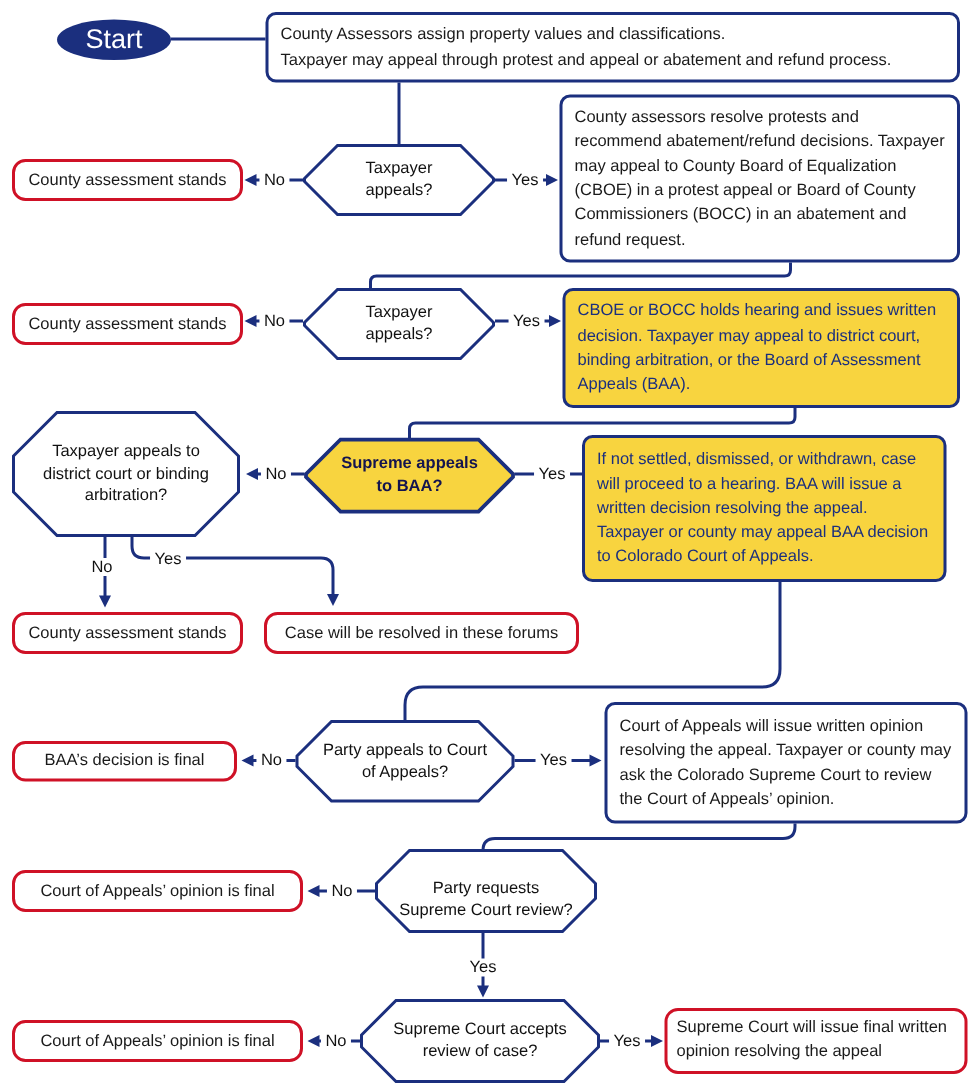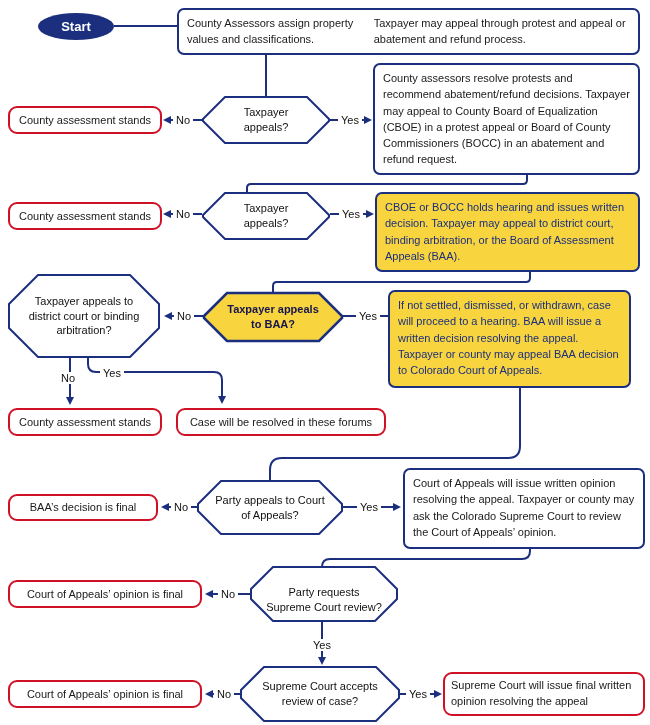--- a/index.html
+++ b/index.html
@@ -1,28 +1,28 @@
 <!DOCTYPE html>
 <html><head>
 <meta charset="utf-8">
 <style>
   html,body{margin:0;padding:0;background:#fff;}
   #stage{position:relative;width:650px;height:725px;background:#fff;overflow:hidden;
          font-family:"Liberation Sans",sans-serif;font-size:11px;color:#111;}
   .connectors{position:absolute;left:0;top:0;z-index:0;}
   .node{position:absolute;box-sizing:border-box;z-index:1;}
   .pbox{border:2px solid #1b2f7e;border-radius:7px;background:#fff;
-        padding:5px 8px;line-height:1.48;color:#1a1a1a;display:flex;flex-direction:row;justify-content:center;}
+        padding:5px 8px;line-height:1.48;color:#1a1a1a;display:flex;flex-direction:column;justify-content:center;}
   .pbox.yellow{background:#f8d43f;color:#1b2f7e;}
   .terminal{border:2px solid #cf1126;border-radius:9px;background:#fff;
         display:flex;align-items:center;justify-content:center;text-align:center;
         line-height:1.35;color:#1a1a1a;padding:2px 6px;}
   .terminal.left{justify-content:flex-end;text-align:left;line-height:1.45;}
   .ellipse{background:#1b2f7e;border-radius:50%;display:flex;align-items:center;justify-content:center;
-        color:#fff;font-weight:bold;font-size:13px;}
+        color:#fff;font-weight:normal;font-size:18px;}
   .hex{position:absolute;z-index:1;}
   .hex svg{position:absolute;left:0;top:0;overflow:visible;}
   .hex polygon{fill:#fff;stroke:#1b2f7e;stroke-width:2;}
   .hex.yellow polygon{fill:#f8d43f;stroke-width:2.5;}
   .hex .hex-text{position:absolute;left:0;top:0;right:0;bottom:0;display:flex;
         align-items:center;justify-content:center;text-align:center;line-height:1.35;padding:0 20px;}
   .hex.yellow .hex-text{font-weight:bold;color:#14144f;}
   .edge-label{position:absolute;transform:translate(-50%,-50%);background:#fff;
         padding:0 3px;z-index:3;color:#111;}
   path,line{stroke:#1b2f7e;stroke-width:2;fill:none;}
@@ -128,21 +128,21 @@
     <svg width="152" height="84">
         <polygon points="1,30 30,1 122,1 151,30 151,54 122,83 30,83 1,54"></polygon>
       </svg>
     <div class="hex-text" style="padding:0 14px">Taxpayer appeals to district court or binding arbitration?</div>
   </div>
 
   <div class="hex yellow" style="left:203px;top:292px;width:140px;height:50px">
     <svg width="140" height="50">
         <polygon points="1,24 24,1 116,1 139,24 139,26 116,49 24,49 1,26"></polygon>
       </svg>
-    <div class="hex-text">Taxpayer appeals to BAA?</div>
+    <div class="hex-text">Supreme appeals to BAA?</div>
   </div>
 
   <div class="hex" style="left:197px;top:480px;width:146px;height:55px">
     <svg width="146" height="55">
         <polygon points="1,24 24,1 122,1 145,24 145,31 122,54 24,54 1,31"></polygon>
       </svg>
     <div class="hex-text" style="padding:0 16px">Party appeals to Court of Appeals?</div>
   </div>
 
   <div class="hex" style="left:250px;top:566px;width:148px;height:68px">

